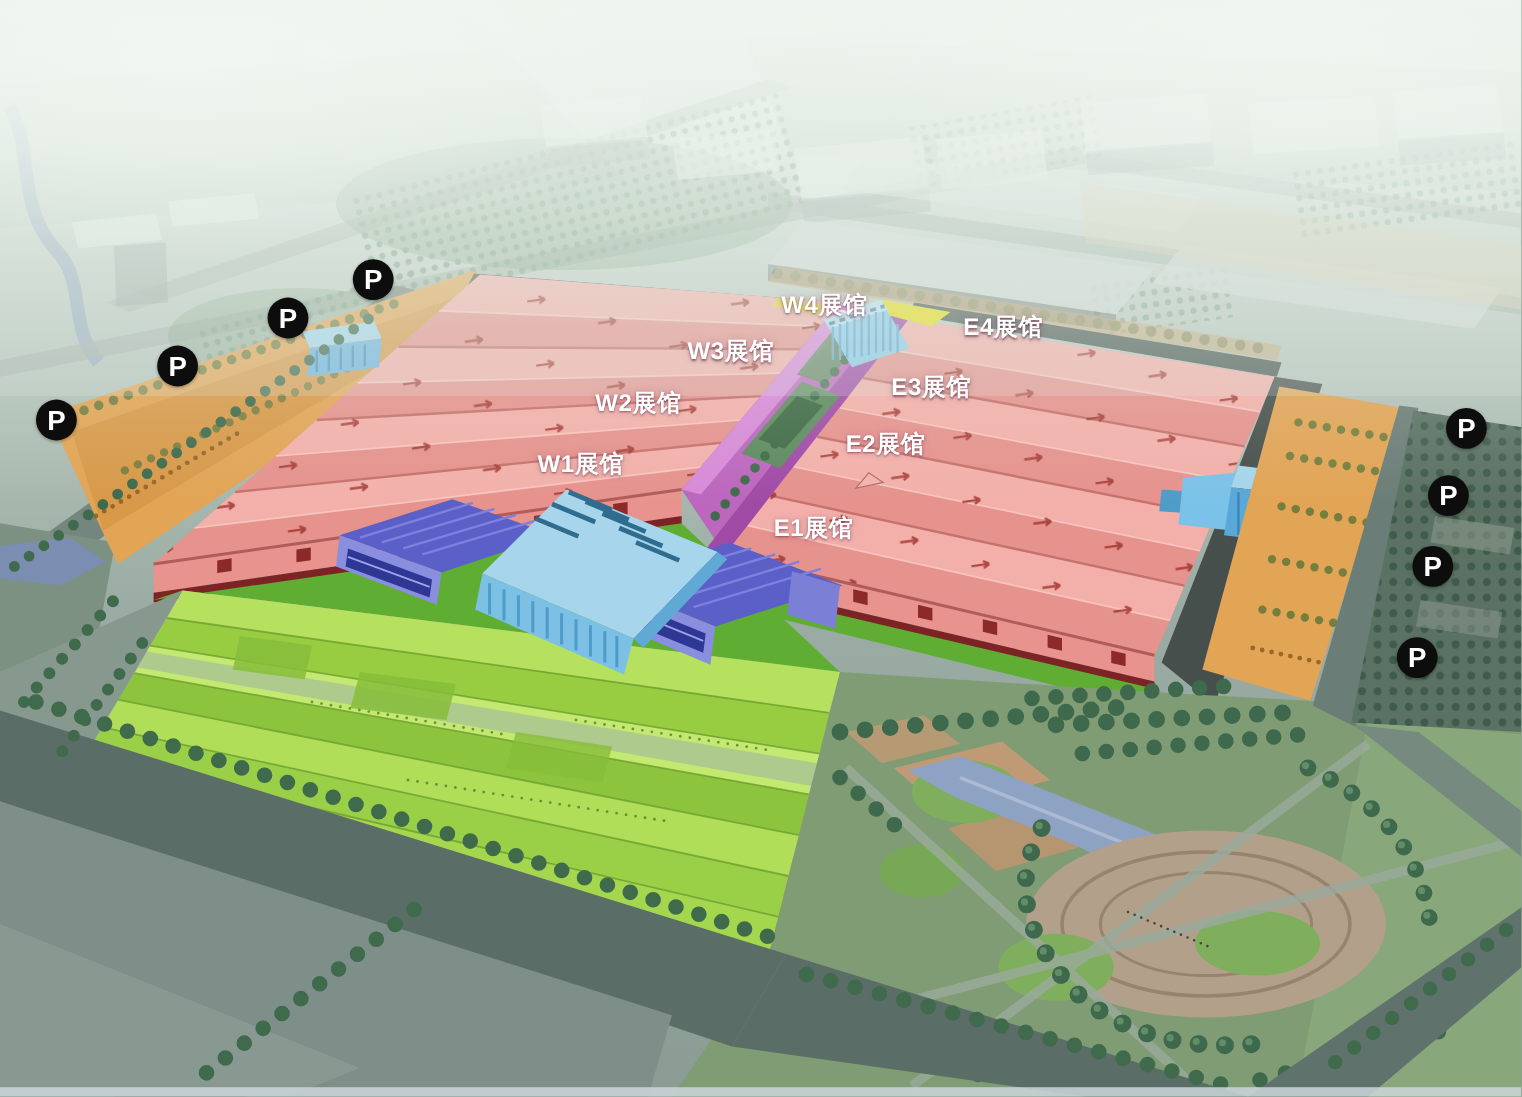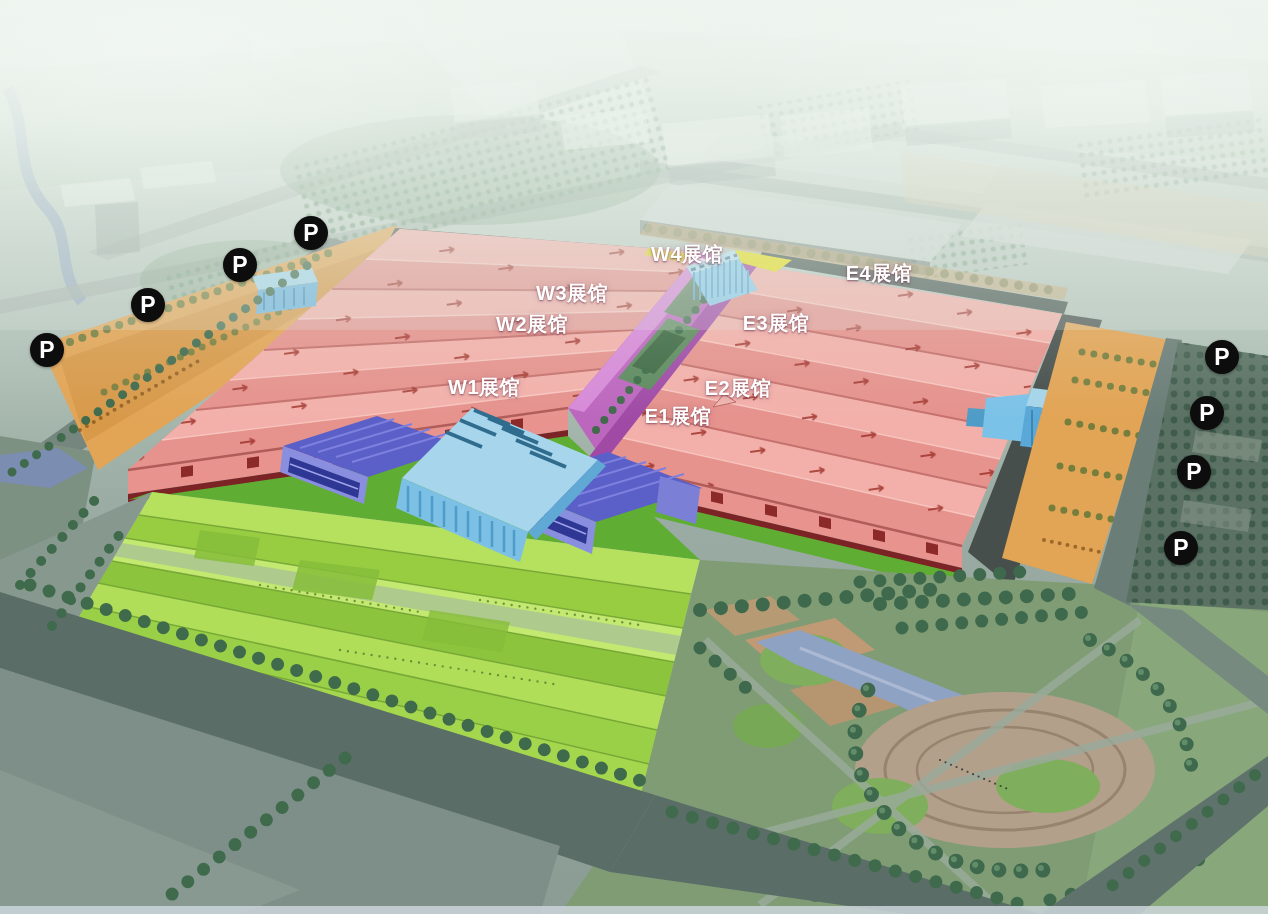--- a/index.html
+++ b/index.html
@@ -330,27 +330,27 @@
     <ellipse cx="160" cy="50" rx="430" ry="160" fill="url(#blob)"></ellipse>
     <ellipse cx="1085" cy="45" rx="390" ry="140" fill="url(#blob)" opacity=".8"></ellipse>
     <ellipse cx="620" cy="20" rx="500" ry="90" fill="url(#blob)" opacity=".6"></ellipse>
     <rect x="0" y="906" width="1268" height="8" fill="#ccd6dc" opacity=".85"></rect>
     <path d="M690,257 L710,261" stroke="#ffffff" stroke-width="2" opacity=".9"></path>
   </g>
 </svg>
 
 <div class="overlay">
   <div class="hall-label" style="left:484px;top:387px"><span>W1展馆</span></div>
-  <div class="hall-label" style="left:532px;top:324px"><span>W2展馆</span></div>
-  <div class="hall-label" style="left:572px;top:293px"><span>W3展馆</span></div>
+  <div class="hall-label" style="left:532px;top:336px"><span>W2展馆</span></div>
+  <div class="hall-label" style="left:609px;top:293px"><span>W3展馆</span></div>
   <div class="hall-label" style="left:687px;top:254px"><span>W4展馆</span></div>
-  <div class="hall-label" style="left:678px;top:416px"><span>E1展馆</span></div>
-  <div class="hall-label" style="left:738px;top:388px"><span>E2展馆</span></div>
+  <div class="hall-label" style="left:678px;top:440px"><span>E1展馆</span></div>
+  <div class="hall-label" style="left:738px;top:370px"><span>E2展馆</span></div>
   <div class="hall-label" style="left:776px;top:323px"><span>E3展馆</span></div>
-  <div class="hall-label" style="left:879px;top:273px"><span>E4展馆</span></div>
+  <div class="hall-label" style="left:836px;top:273px"><span>E4展馆</span></div>
 
   <div class="p-marker" style="left:311px;top:233px">
         <span>P</span>
       </div>
   <div class="p-marker" style="left:240px;top:265px">
         <span>P</span>
       </div>
   <div class="p-marker" style="left:148px;top:305px">
         <span>P</span>
       </div>

